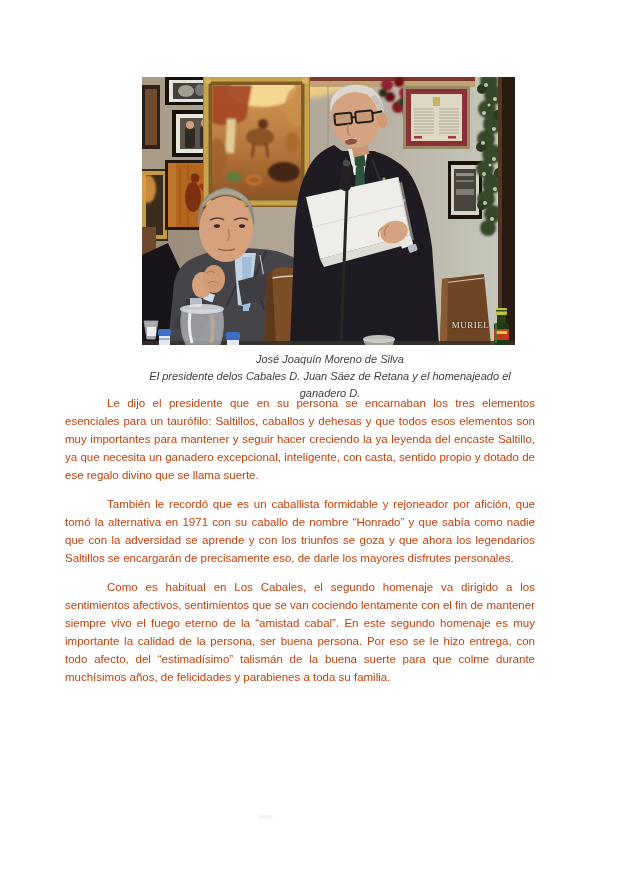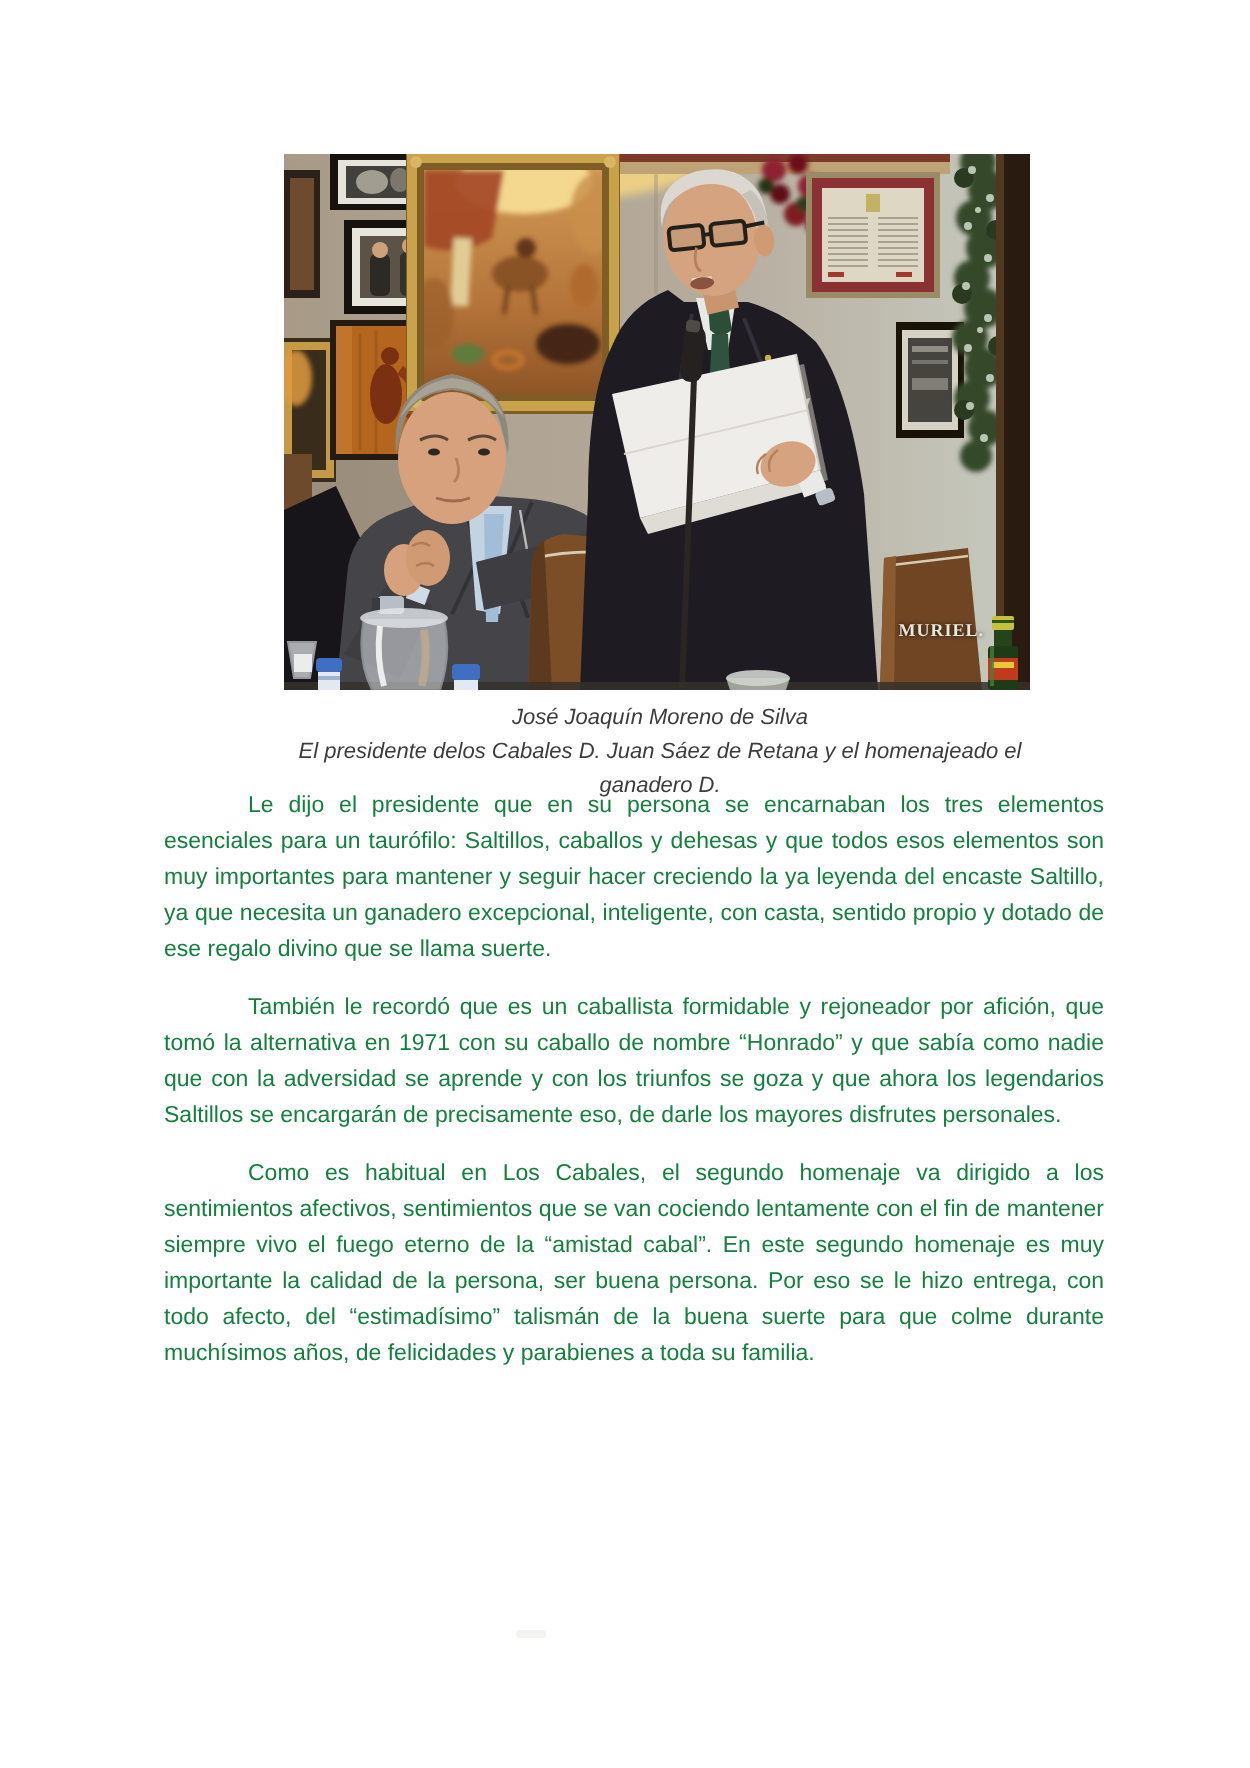--- a/index.html
+++ b/index.html
@@ -10,33 +10,33 @@
     font-family:"Liberation Sans",sans-serif;
     overflow:hidden;
   }
   .photo{
     position:absolute;left:142px;top:77px;
     width:373px;height:268px;margin:0;
     overflow:hidden;background:#b3a894;
   }
   .photo svg{display:block;width:100%;height:100%;}
   .watermark{
-    position:absolute;right:23px;bottom:25px;
+    position:absolute;right:23px;bottom:15px;
     font-family:"Liberation Serif",serif;
-    font-weight:bold;font-size:9px;letter-spacing:.5px;
+    font-weight:normal;font-size:9px;letter-spacing:.5px;
     color:#eae6da;text-shadow:0 0 2px rgba(0,0,0,.85);
   }
   .caption{
     position:absolute;left:130px;top:351px;width:400px;
     text-align:center;font-style:italic;
     font-size:11px;line-height:17px;color:#3c3c3c;
   }
   .body-text{
-    position:absolute;left:82px;top:394px;width:470px;
-    color:#15803d;
+    position:absolute;left:65px;top:394px;width:470px;
+    color:#c2410c;
   }
   .body-text p{
     margin:0 0 11px 0;
     font-size:11.5px;line-height:18px;
     text-align:justify;text-indent:42px;
   }
   .smudge{
     position:absolute;left:258px;top:815px;width:15px;height:4px;
     background:#f3f3f1;border-radius:2px;
   }

